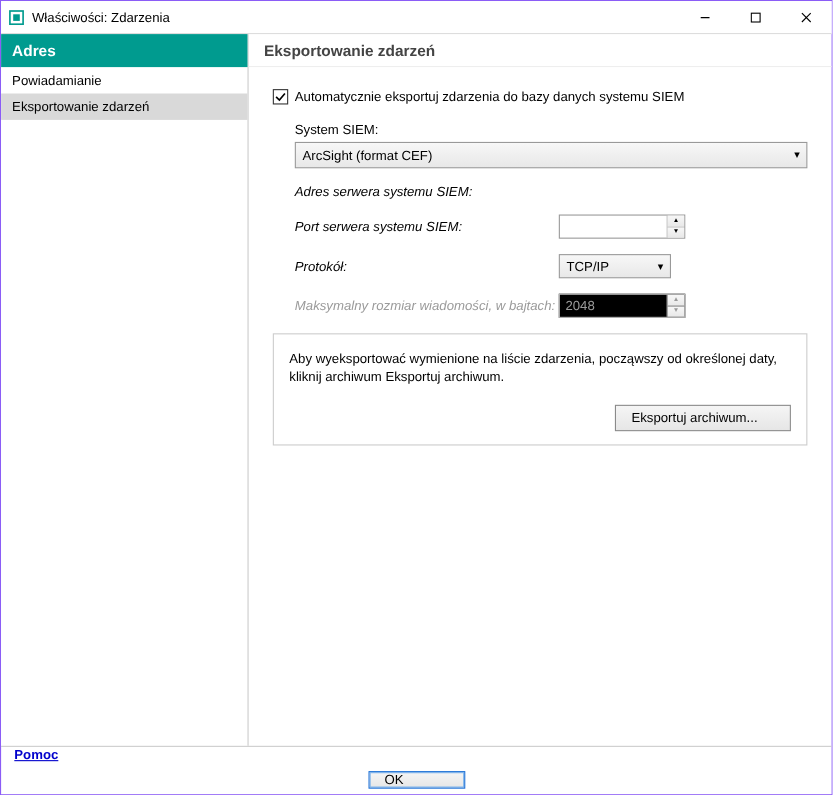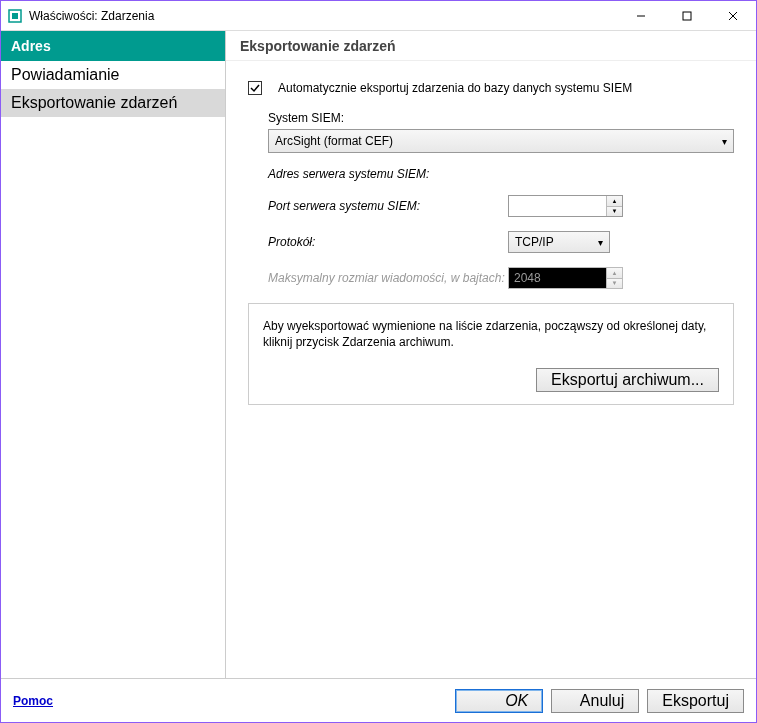--- a/index.html
+++ b/index.html
@@ -57,21 +57,21 @@
     background: #009b8f;
     color: #fff;
     font-weight: bold;
     font-size: 14px;
     padding: 6px 10px;
     height: 30px;
     display: flex; align-items: center;
   }
   .sidebar-item {
     padding: 5px 10px;
-    font-size: 16px;
+    font-size: 12px;
     cursor: default;
   }
   .sidebar-item.selected { background: #d9d9d9; }
 
   .main {
     flex: 1;
     display: flex;
     flex-direction: column;
     min-width: 0;
   }
@@ -86,21 +86,21 @@
   }
   .main-content {
     flex: 1;
     padding: 20px 22px 10px 22px;
     overflow: auto;
   }
 
   .checkbox-row {
     display: flex;
     align-items: center;
-    gap: 16px;
+    gap: 6px;
     margin-bottom: 16px;
   }
   .checkbox {
     width: 14px; height: 14px;
     border: 1px solid #333;
     display: flex; align-items: center; justify-content: center;
     font-size: 11px;
     line-height: 1;
   }
 
@@ -189,42 +189,43 @@
     margin-top: 6px;
   }
   .info-text { margin-bottom: 18px; line-height: 1.35; }
   .export-btn-row { display: flex; justify-content: flex-end; }
   .btn {
     min-width: 88px;
     height: 24px;
     border: 1px solid #8a8a8a;
     background: linear-gradient(#f5f5f5,#e6e6e6);
     padding: 0 14px;
-    font-size: 16px;
+    font-size: 12px;
     font-family: inherit;
     cursor: default;
-    display: inline-flex; align-items: center; justify-content: flex-end;
+    display: inline-flex; align-items: center; justify-content: flex-start;
   }
 
   .footer {
     height: 44px;
     border-top: 1px solid #ccc;
     display: flex;
     align-items: center;
     padding: 0 12px;
     gap: 8px;
+    flex-direction: column;
   }
   .help-link {
     color: #0000cc;
     text-decoration: underline;
     font-weight: bold;
     font-size: 12px;
     margin-right: auto;
   }
-  .btn.primary { border: 1px solid #1a6fd6; box-shadow: inset 0 0 0 1px #7fb5ec; font-style: italic; }
+  .btn.primary { border: 1px solid #1a6fd6; box-shadow: inset 0 0 0 1px #7fb5ec; }
   .footer .btn { min-width: 88px; }
 </style>
 </head>
 <body>
 
 <div class="window">
 
   <div class="titlebar">
     <span class="titlebar-icon">
       <svg width="14" height="14" viewBox="0 0 14 14">
@@ -315,21 +316,21 @@
           <div class="spinner-wrap disabled">
             <input class="spinner-input" type="text" disabled="" style="color: rgb(154, 154, 154);" value="2048">
             <div class="spinner-btns">
               <div class="spinner-btn">▲</div>
               <div class="spinner-btn">▼</div>
             </div>
           </div>
         </div>
 
         <div class="info-box">
-          <div class="info-text">Aby wyeksportować wymienione na liście zdarzenia, począwszy od określonej daty, kliknij przycisk Zdarzenia archiwum.</div>
+          <div class="info-text">Aby wyeksportować wymienione na liście zdarzenia, począwszy od określonej daty, kliknij archiwum Eksportuj archiwum.</div>
           <div class="export-btn-row">
             <button class="btn" style="min-width:160px;">
               <span>Eksportuj archiwum...</span>
             </button>
           </div>
         </div>
 
       </div>
     </div>
   </div>

